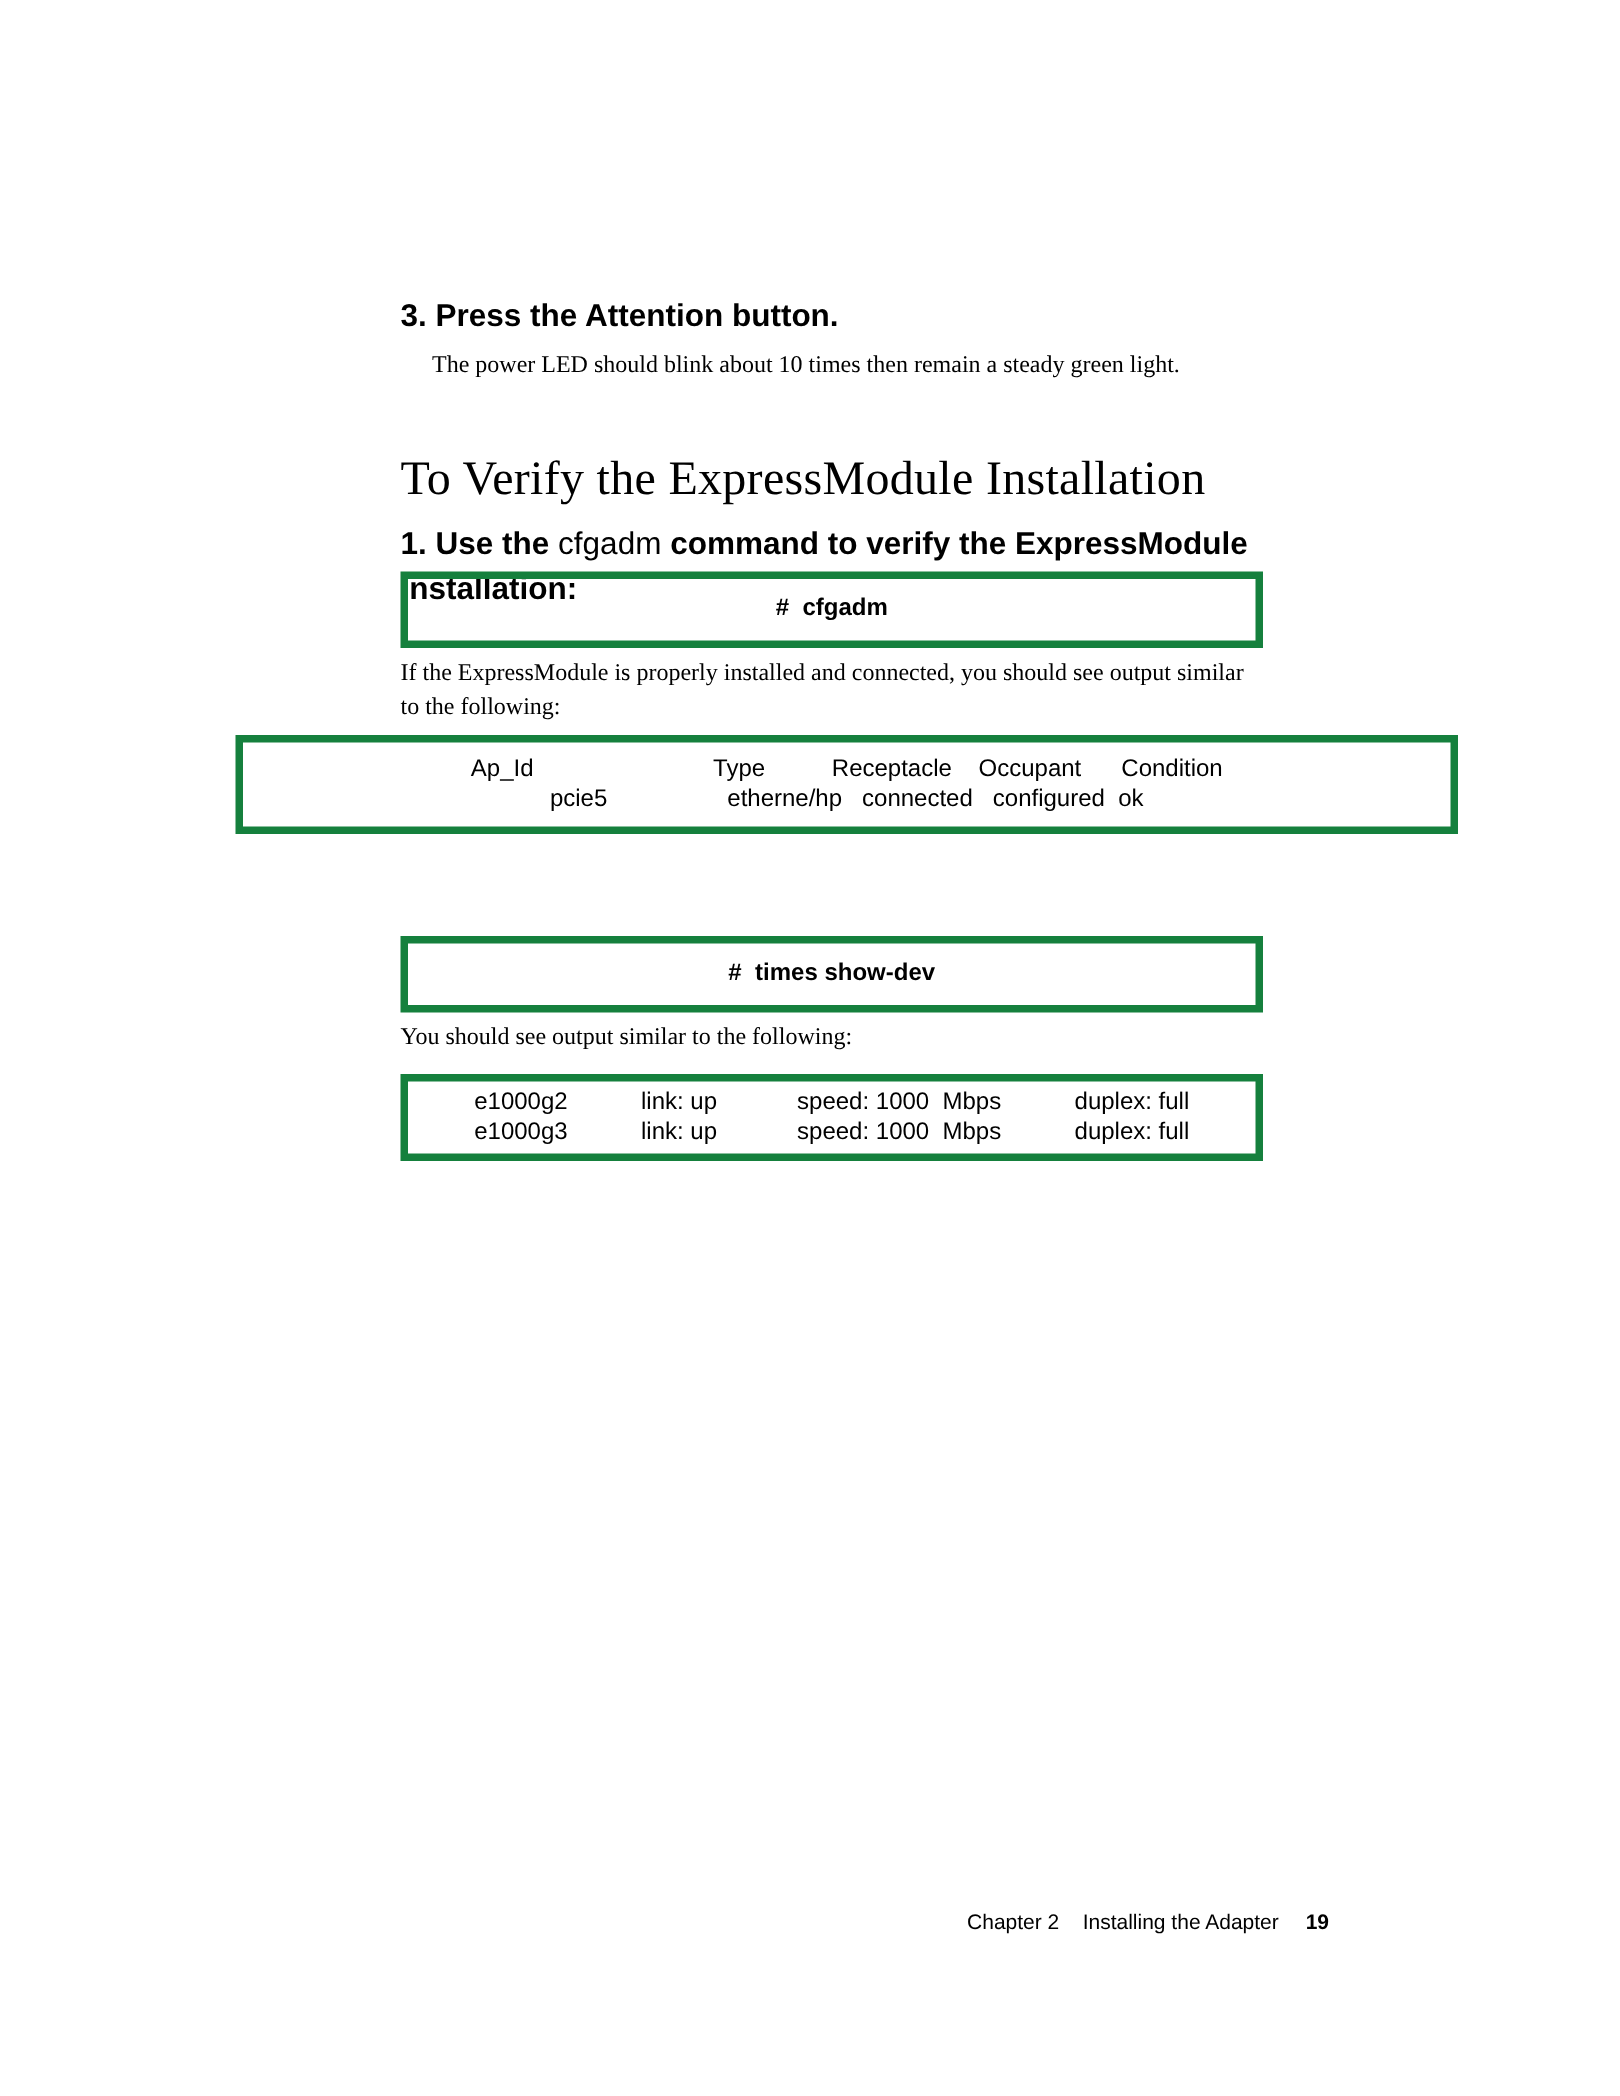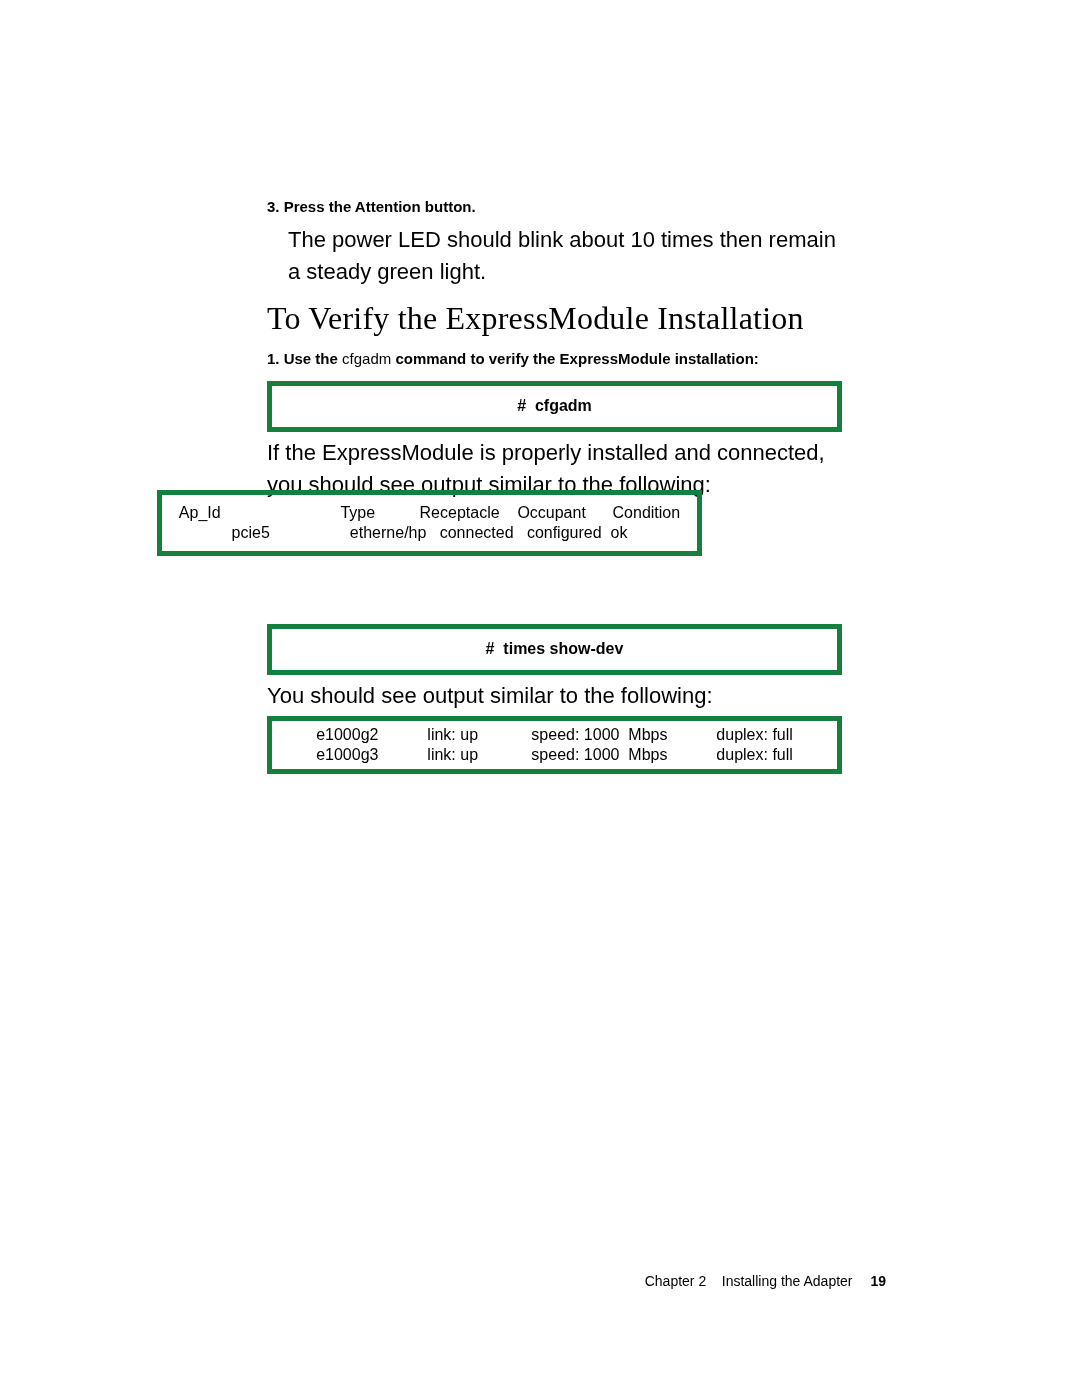--- a/index.html
+++ b/index.html
@@ -24,34 +24,34 @@
     left: 267px;
     top: 190px;
     width: 575px;
   }
   .content-wide {
     position: absolute;
     left: 157px;
     width: 685px;
   }
   .step-line {
-    font-size: 15px;
+    font-size: 21px;
     line-height: 1.45;
     margin: 0 0 6px 0;
   }
   .step-num {
     display: inline;
   }
   .step-text {
     display: inline;
   }
   .bold { font-weight: 600; }
   .serif {
-    font-family: Liberation Sans, sans-serif;
-    font-size: 22px;
+    font-family: Liberation Serif, serif;
+    font-size: 16px;
     line-height: 1.45;
   }
   .serif-para {
     margin: 0 0 4px 0;
   }
   .section-heading {
     font-family: "Times New Roman", Times, serif;
     font-size: 32px;
     font-weight: 400;
     margin: 0;
@@ -114,21 +114,21 @@
 
   <div class="content" style="top:381px;">
     <div class="code-box" style="width:575px;"><span class="mono bold">#  cfgadm</span></div>
   </div>
 
   <div class="content" style="top:437px; width:575px;">
     <p class="serif serif-para" style="margin-left:0;">If the ExpressModule is properly installed and connected, you should see output similar to the following:</p>
   </div>
 
   <div class="content-wide" style="top:490px;">
-    <div class="code-box" style="width:545px; padding:8px 14px; font-size:16px; line-height:1.25;"><span>Ap_Id                           Type          Receptacle    Occupant      Condition</span>
+    <div class="code-box" style="width:815px; padding:8px 14px; font-size:16px; line-height:1.25;"><span>Ap_Id                           Type          Receptacle    Occupant      Condition</span>
 <span>pcie5                  etherne/hp   connected   configured  ok</span></div>
   </div>
 
 
   <div class="content" style="top:624px;">
     <div class="code-box" style="width:575px;"><span class="mono bold">#  times show-dev</span></div>
   </div>
 
   <div class="content" style="top:680px;">
     <p class="serif serif-para">You should see output similar to the following:</p>

